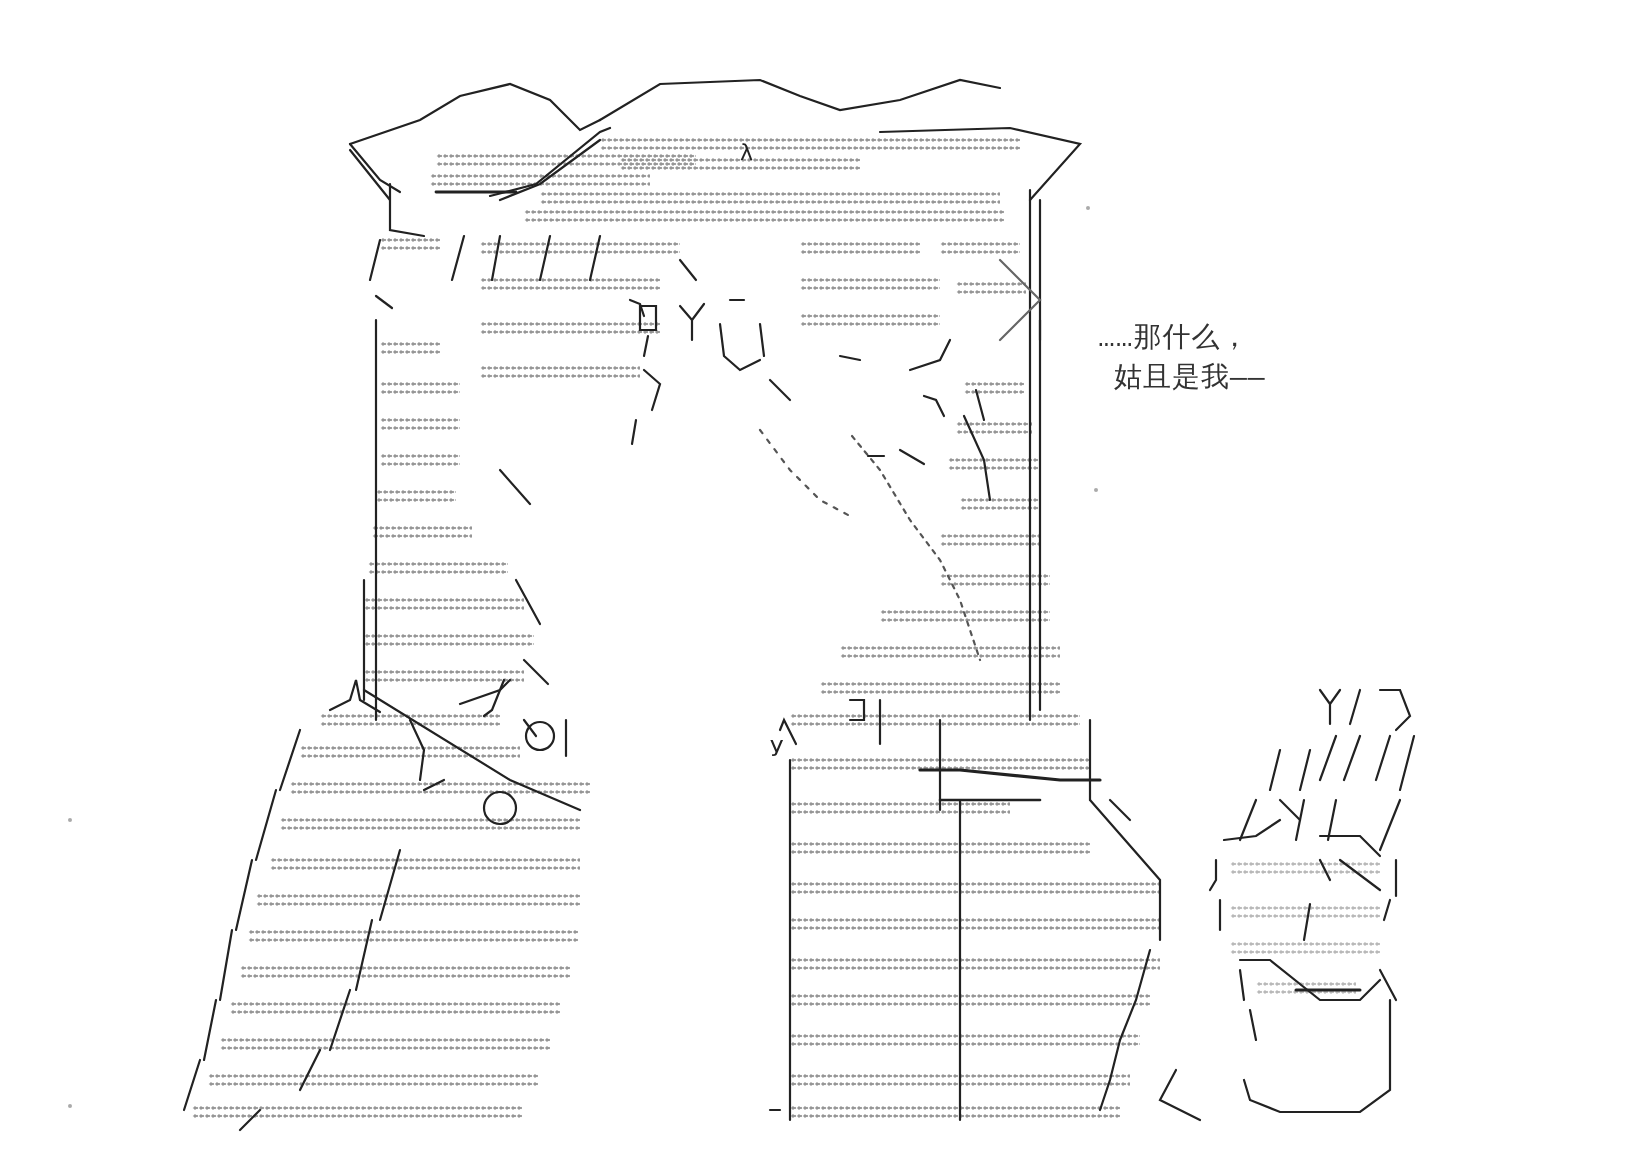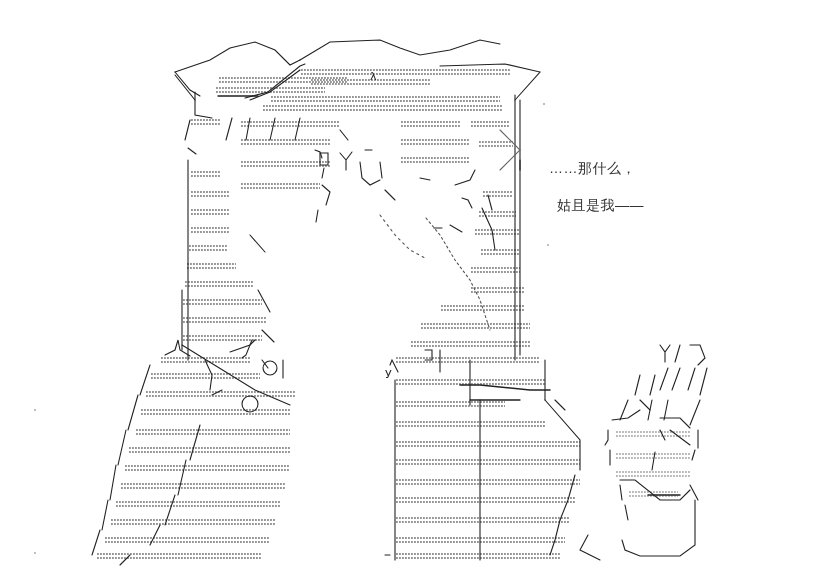--- a/index.html
+++ b/index.html
@@ -8,21 +8,21 @@
   #canvas { position: absolute; left: 0; top: 0; width: 814px; height: 586px; }
   svg.art { position: absolute; left: 0; top: 0; }
   .hatch { position: absolute; height: 8px;
     background-image:
       radial-gradient(circle, #8a8a8a 0.7px, transparent 0.9px),
       radial-gradient(circle, #9a9a9a 0.6px, transparent 0.8px);
     background-size: 3px 4px, 3px 4px;
     background-position: 0 0, 1px 4px;
     opacity: 0.9; }
   .dlg { position: absolute; font-size: 14px; color: #333; letter-spacing: 0.5px;
-         font-family: Liberation Sans, sans-serif; white-space: nowrap; }
+         font-family: Liberation Mono, monospace; white-space: nowrap; }
   .speck { position: absolute; width: 2px; height: 2px; background: #aaa; border-radius: 1px; }
 </style>
 </head>
 <body>
 
 <div id="canvas">
 
   <div>
     <div class="hatch" style="left:218px;top:76px;width:130px;"></div>
     <div class="hatch" style="left:215px;top:86px;width:110px;"></div>
@@ -234,14 +234,14 @@
       <text x="385" y="378">У</text>
     </g>
   </svg>
 
   <div class="speck" style="left:34px;top:409px;"></div>
   <div class="speck" style="left:34px;top:552px;"></div>
   <div class="speck" style="left:543px;top:103px;"></div>
   <div class="speck" style="left:547px;top:244px;"></div>
 
   <div class="dlg" style="left:549px;top:160px;">……那什么，</div>
-  <div class="dlg" style="left:557px;top:197px;text-align:center;">姑且是我——</div>
+  <div class="dlg" style="left:557px;top:180px;text-align:center;">姑且是我——</div>
 </div>
 
 </body></html>

